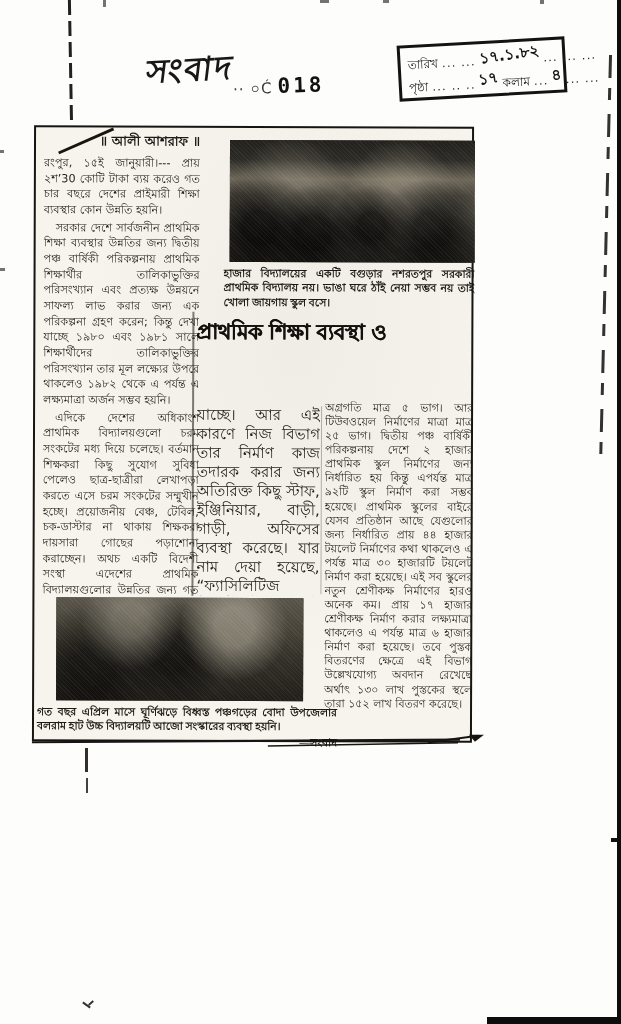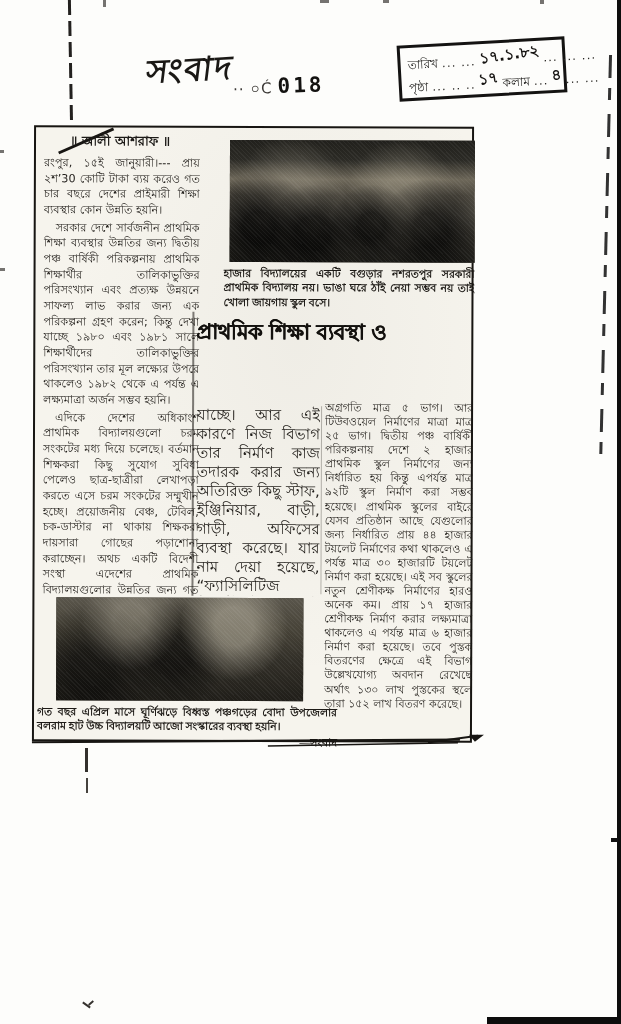--- a/index.html
+++ b/index.html
@@ -55,21 +55,21 @@
   .clipping{
     left:33px;top:126px;width:440px;height:616px;
     border:2.5px solid #171512;border-bottom:2.5px solid #171512;
     background:
       radial-gradient(ellipse at 60% 35%, rgba(110,105,95,.05), transparent 60%),
       #f6f4ed;
     box-sizing:border-box;transform:rotate(.2deg);
   }
   .corner-slash{left:20px;top:12px;width:60px;height:2.5px;background:#171512;transform:rotate(-24deg);}
 
-  .byline{left:34px;top:4px;width:130px;text-align:left;font-size:13px;font-weight:700;}
+  .byline{left:34px;top:4px;width:130px;text-align:right;font-size:13px;font-weight:700;}
 
   .newsText{color:#201d19;text-align:justify;overflow:hidden;}
   .newsText p{margin:0 0 2px;text-indent:12px;}
   .newsText p.noindent{text-indent:0;}
   .col1{left:8px;top:28px;width:156px;height:440px;font-size:11.2px;line-height:1.4;}
   .col2{left:162px;top:278px;width:123px;height:190px;font-size:15px;line-height:1.27;}
   .col3{left:290px;top:273px;width:148px;height:334px;font-size:11px;line-height:1.28;}
   .colrule1{left:157px;top:184px;width:1.5px;height:284px;background:rgba(25,22,18,.55);}
   .colrule2{left:286px;top:278px;width:1px;height:188px;background:rgba(25,22,18,.3);}
 

